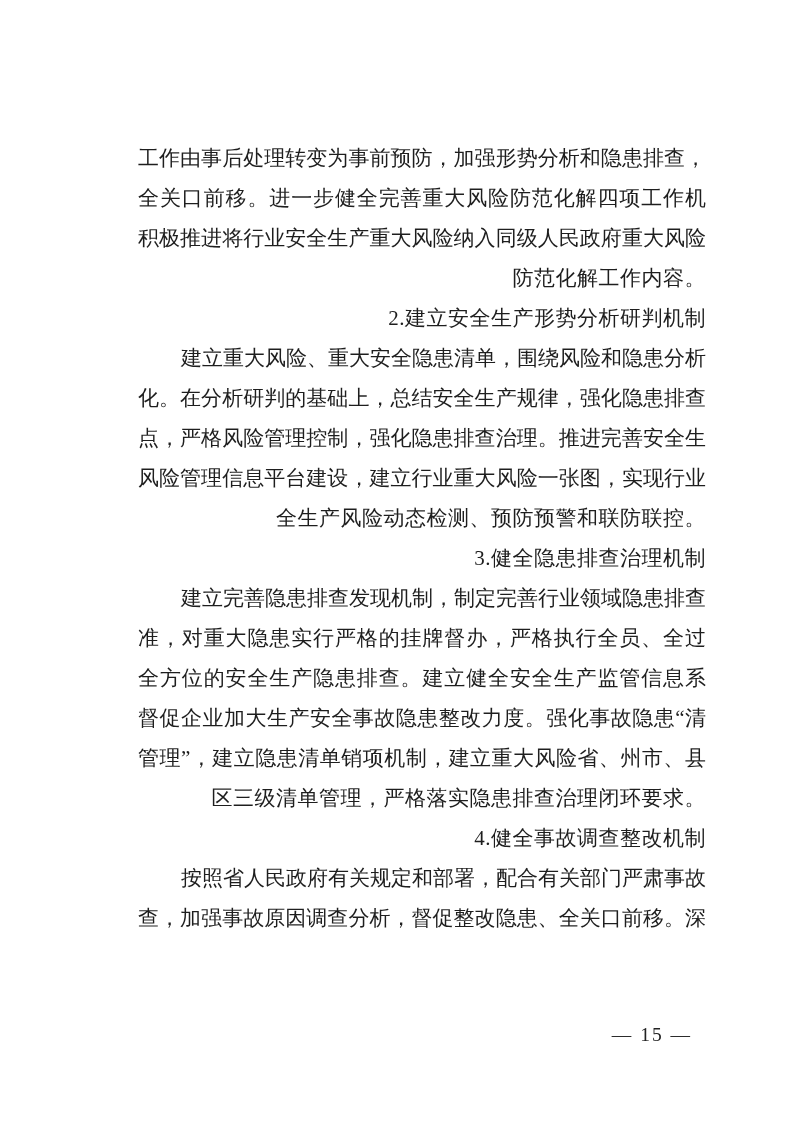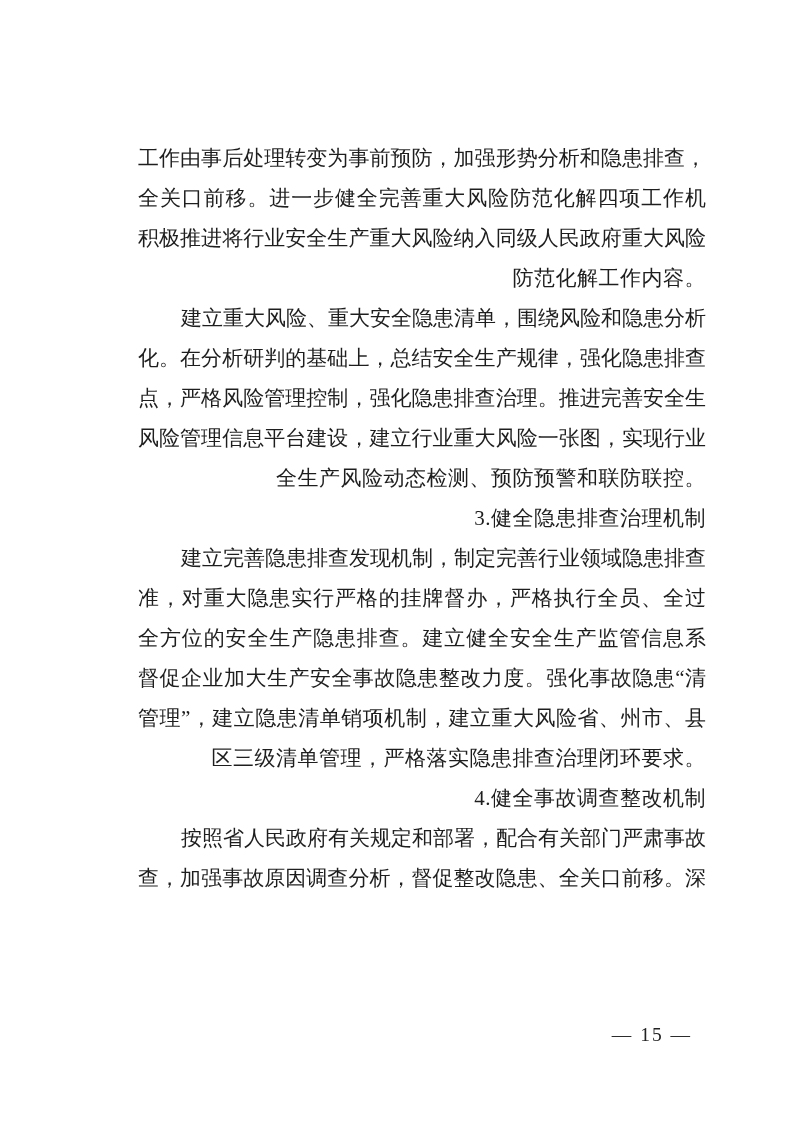--- a/index.html
+++ b/index.html
@@ -54,20 +54,21 @@
 </style>
 </head>
 <body>
 
 <main class="doc">
   <div>
       <div class="line just">工作由事后处理转变为事前预防，加强形势分析和隐患排查，安</div>
       <div class="line just">全关口前移。进一步健全完善重大风险防范化解四项工作机制，</div>
       <div class="line just">积极推进将行业安全生产重大风险纳入同级人民政府重大风险</div>
       <div class="line">防范化解工作内容。</div>
+      <div class="line indent">2.建立安全生产形势分析研判机制</div>
       <div class="line indent just">建立重大风险、重大安全隐患清单，围绕风险和隐患分析研</div>
       <div class="line just">化。在分析研判的基础上，总结安全生产规律，强化隐患排查治理</div>
       <div class="line just">点，严格风险管理控制，强化隐患排查治理。推进完善安全生产</div>
       <div class="line just">风险管理信息平台建设，建立行业重大风险一张图，实现行业安</div>
       <div class="line">全生产风险动态检测、预防预警和联防联控。</div>
       <div class="line indent">3.健全隐患排查治理机制</div>
       <div class="line indent just">建立完善隐患排查发现机制，制定完善行业领域隐患排查标</div>
       <div class="line just">准，对重大隐患实行严格的挂牌督办，严格执行全员、全过程、</div>
       <div class="line just">全方位的安全生产隐患排查。建立健全安全生产监管信息系统，</div>
       <div class="line just">督促企业加大生产安全事故隐患整改力度。强化事故隐患“清单</div>

